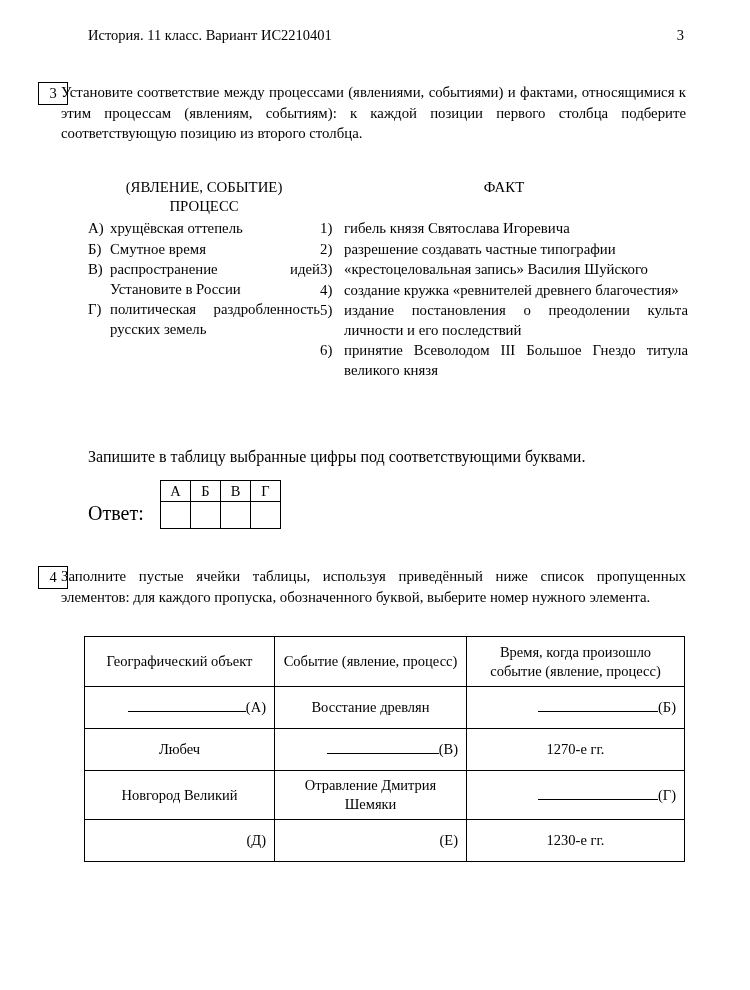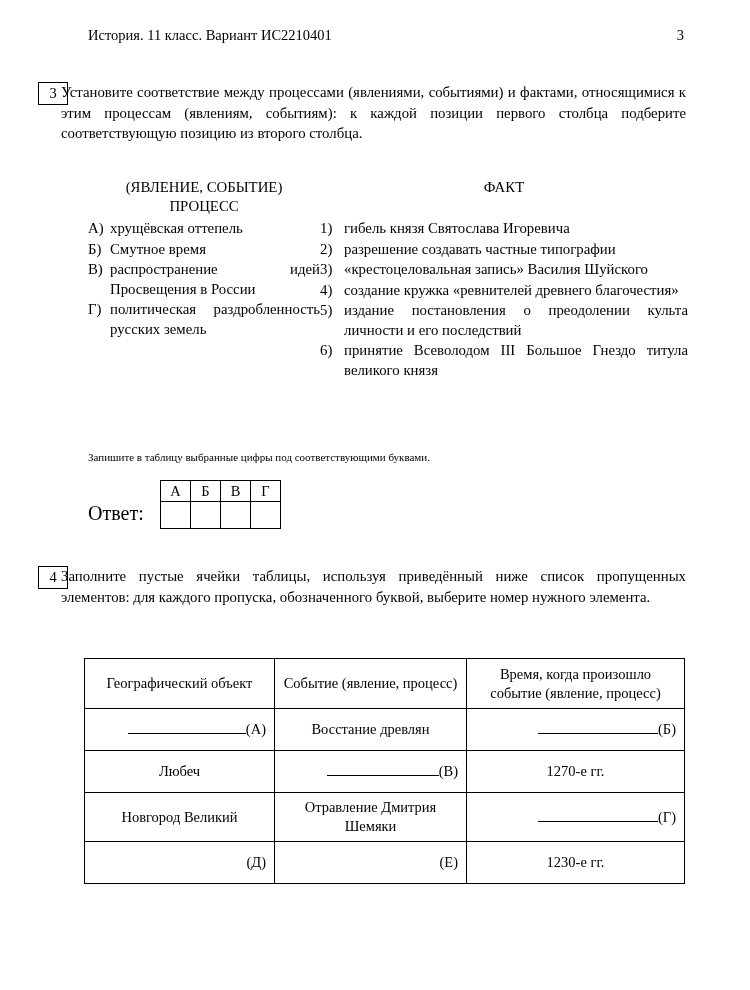--- a/index.html
+++ b/index.html
@@ -115,21 +115,21 @@
   .col-right .mitem .mk { width: 24px; }
   .col-right .mitem { margin-bottom: 1px; }
   .col-left .mitem { margin-bottom: 1px; }
 
   
   .instruction {
     position: absolute;
     left: 88px;
     top: 447px;
     width: 600px;
-    font-size: 11px;
+    font-size: 16px;
     line-height: 20px;
   }
 
   
   .answer-row {
     position: absolute;
     left: 88px;
     top: 480px;
     display: flex;
     align-items: flex-start;
@@ -161,21 +161,20 @@
   .maintable-wrap {
     position: absolute;
     left: 84px;
     top: 636px;
     width: 600px;
   }
   table.maintable {
     border-collapse: collapse;
     width: 600px;
     table-layout: fixed;
-    margin-top: 22px;
   }
   table.maintable td {
     border: 1px solid #000;
     font-size: 14.5px;
     line-height: 19px;
     padding: 5px 8px;
     vertical-align: middle;
     text-align: center;
     box-sizing: border-box;
   }
@@ -238,21 +237,21 @@
         <div class="mitem">
           <span class="mk">А)</span>
           <span class="mt">хрущёвская оттепель</span>
         </div>
         <div class="mitem">
           <span class="mk">Б)</span>
           <span class="mt">Смутное время</span>
         </div>
         <div class="mitem">
           <span class="mk">В)</span>
-          <span class="mt">распространение идей Просвещения в России</span>
+          <span class="mt">распространение идей Установите в России</span>
         </div>
         <div class="mitem">
           <span class="mk">Г)</span>
           <span class="mt">политическая раздробленность русских земель</span>
         </div>
       </div>
 
       <div class="col-right">
         <div class="mitem">
           <span class="mk">1)</span>

